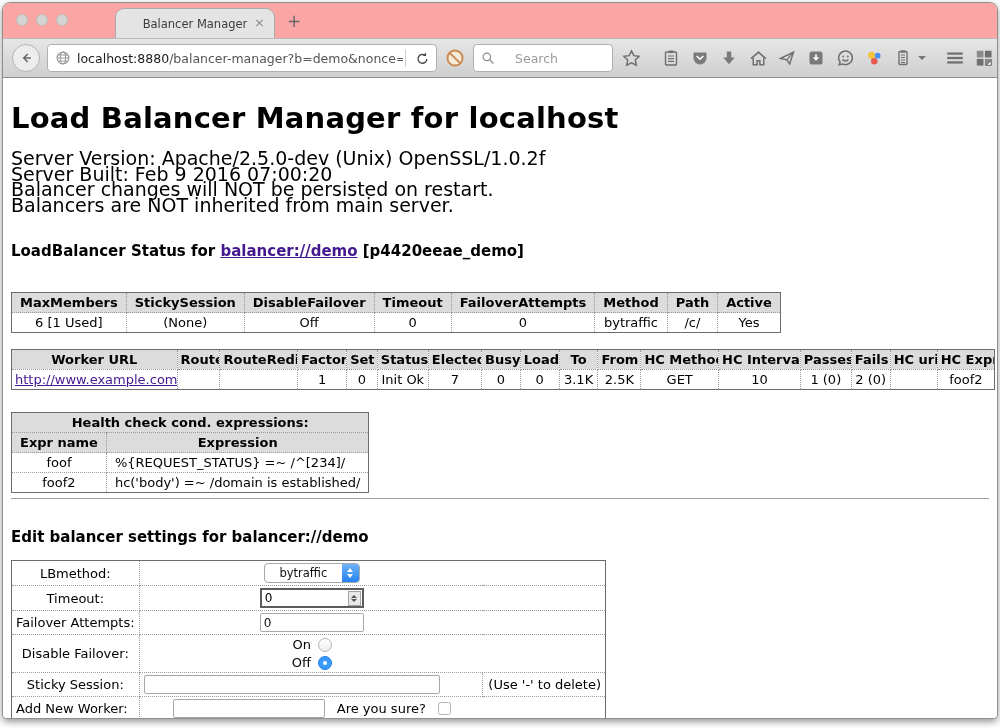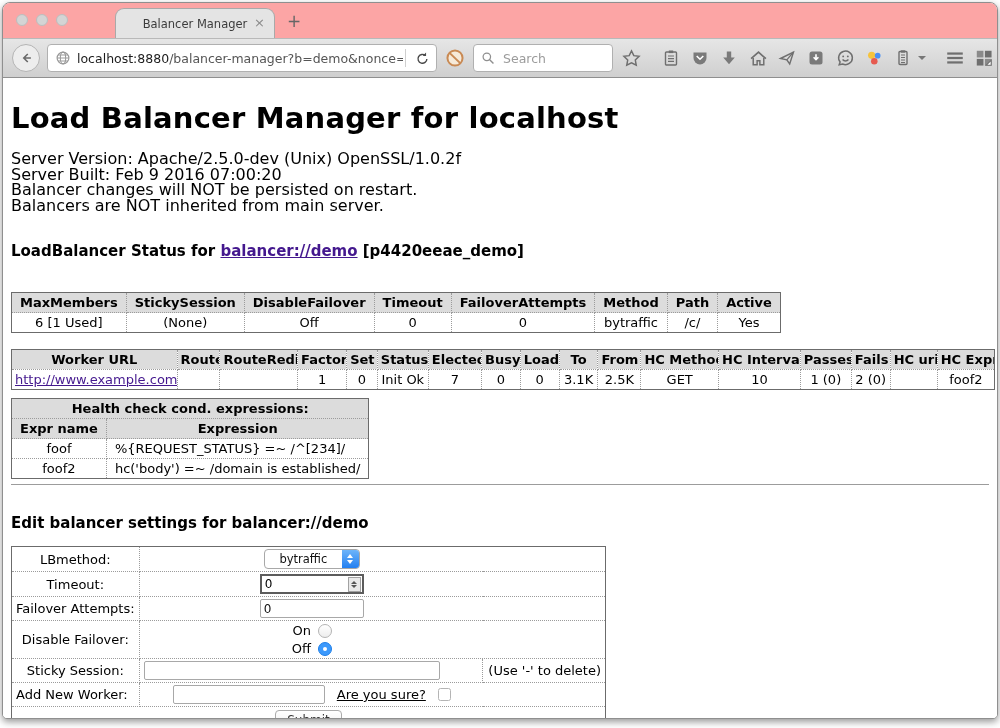--- a/index.html
+++ b/index.html
@@ -28,44 +28,44 @@
   .back-btn { width:28px; height:28px; min-width:28px; border-radius:50%; background:#ededed;
     border:1px solid #b4b4b4; display:flex; align-items:center; justify-content:center; }
   .urlbar { width:390px; min-width:390px; height:28px; background:#fff; border:1px solid #b0b0b0;
     border-radius:4px; display:flex; align-items:center; padding:0 0 0 7px; overflow:hidden; }
   .url-text { flex:1; font-size:12.5px; white-space:nowrap; overflow:hidden; margin-left:6px; }
   .url-domain { color:#1c1c1c; }
   .url-path { color:#555; }
   .url-divider { width:1px; height:18px; background:#cfcfcf; margin:0 2px; }
   .reload-btn { width:28px; min-width:28px; height:26px; display:flex; align-items:center; justify-content:center; }
   .searchbar { width:140px; min-width:140px; height:28px; background:#fff; border:1px solid #b0b0b0;
-    border-radius:4px; display:flex; align-items:center; padding:0 7px; gap:8px; }
+    border-radius:4px; display:flex; align-items:center; padding:0 7px; gap:20px; }
   .search-ph { font-size:12.5px; color:#9b9b9b; }
   .tb-icon { width:22px; min-width:22px; height:24px; display:flex; align-items:center; justify-content:center; }
   .tb-divider { width:1px; height:21px; background:#b3b3b3; margin:0 2px; }
   .caret { width:0; height:0; border-left:4px solid transparent; border-right:4px solid transparent;
     border-top:4px solid #777; margin-left:-3px; }
 
   
   .content { position:absolute; top:77px; left:0; right:0; bottom:0; background:#fff;
     padding:0 8px; overflow:hidden; color:#000; }
   h1.pgtitle { font-size:29px; font-weight:bold; margin-top:21px; letter-spacing:.2px; }
-  .srvinfo { margin-top:16px; font-size:16px; line-height:15.5px; }
+  .srvinfo { margin-top:16px; font-size:19px; line-height:15.5px; }
   .sect { margin-top:29px; font-size:15px; font-weight:bold; }
   .sect a, a.wlink { color:#44188e; font-weight:bold; text-decoration:underline; }
   a.wlink { font-weight:normal; }
 
   table.ap { border-collapse:collapse; margin-top:32px; font-size:13px; white-space:nowrap; }
   table.ap th, table.ap td { border:1px dotted #9b9b9b; padding:1px 8px; text-align:center; line-height:17px; }
   table.ap { border:1px solid #6b6b6b; }
   table.ap th { background:#dcdcdc; }
   td.cl { text-align:left; }
   table.worker { width:984px; table-layout:fixed; margin-top:16px; }
   table.worker th, table.worker td { padding:1px 3px; overflow:hidden; }
-  table.health { margin-top:8px; }
+  table.health { margin-top:22px; }
   table.health td { text-align:left; }
   table.health td.cc { text-align:center; }
 
   hr.rule { border:none; height:1px; background:#d8d8d8; border-top:1px solid #9c9c9c; margin-top:5px; }
 
   
   table.form { border-collapse:collapse; border:1px solid #6b6b6b; margin-top:14px; width:595px; font-size:13px; }
   table.form td { border:1px dotted #9b9b9b; padding:2px 4px; }
   td.flabel { width:97px; text-align:center; white-space:nowrap; }
   td.fctrl { width:375px; text-align:center; }
@@ -394,21 +394,21 @@
       <tr>
         <td class="flabel">Sticky Session:</td>
         <td style="text-align:left">
           <input class="txt" style="width: 296px;" value="">
         </td>
         <td class="fhint">(Use '-' to delete)</td>
       </tr>
       <tr>
         <td class="flabel" style="text-align:left">Add New Worker:</td>
         <td class="fctrl" colspan="2" style="padding-right:125px;">
-          <div class="ctr" style="gap:12px;text-decoration:underline;">
+          <div class="ctr" style="gap:12px;">
             <input class="txt" style="width: 152px;" value="">
             <span style="font-size:13px">Are you sure?</span>
             <span class="checkbox"></span>
           </div>
         </td>
       </tr>
       <tr>
         <td colspan="3" style="text-align:center; padding:3px 0;">
           <button class="mac-btn">Submit</button>
         </td>

